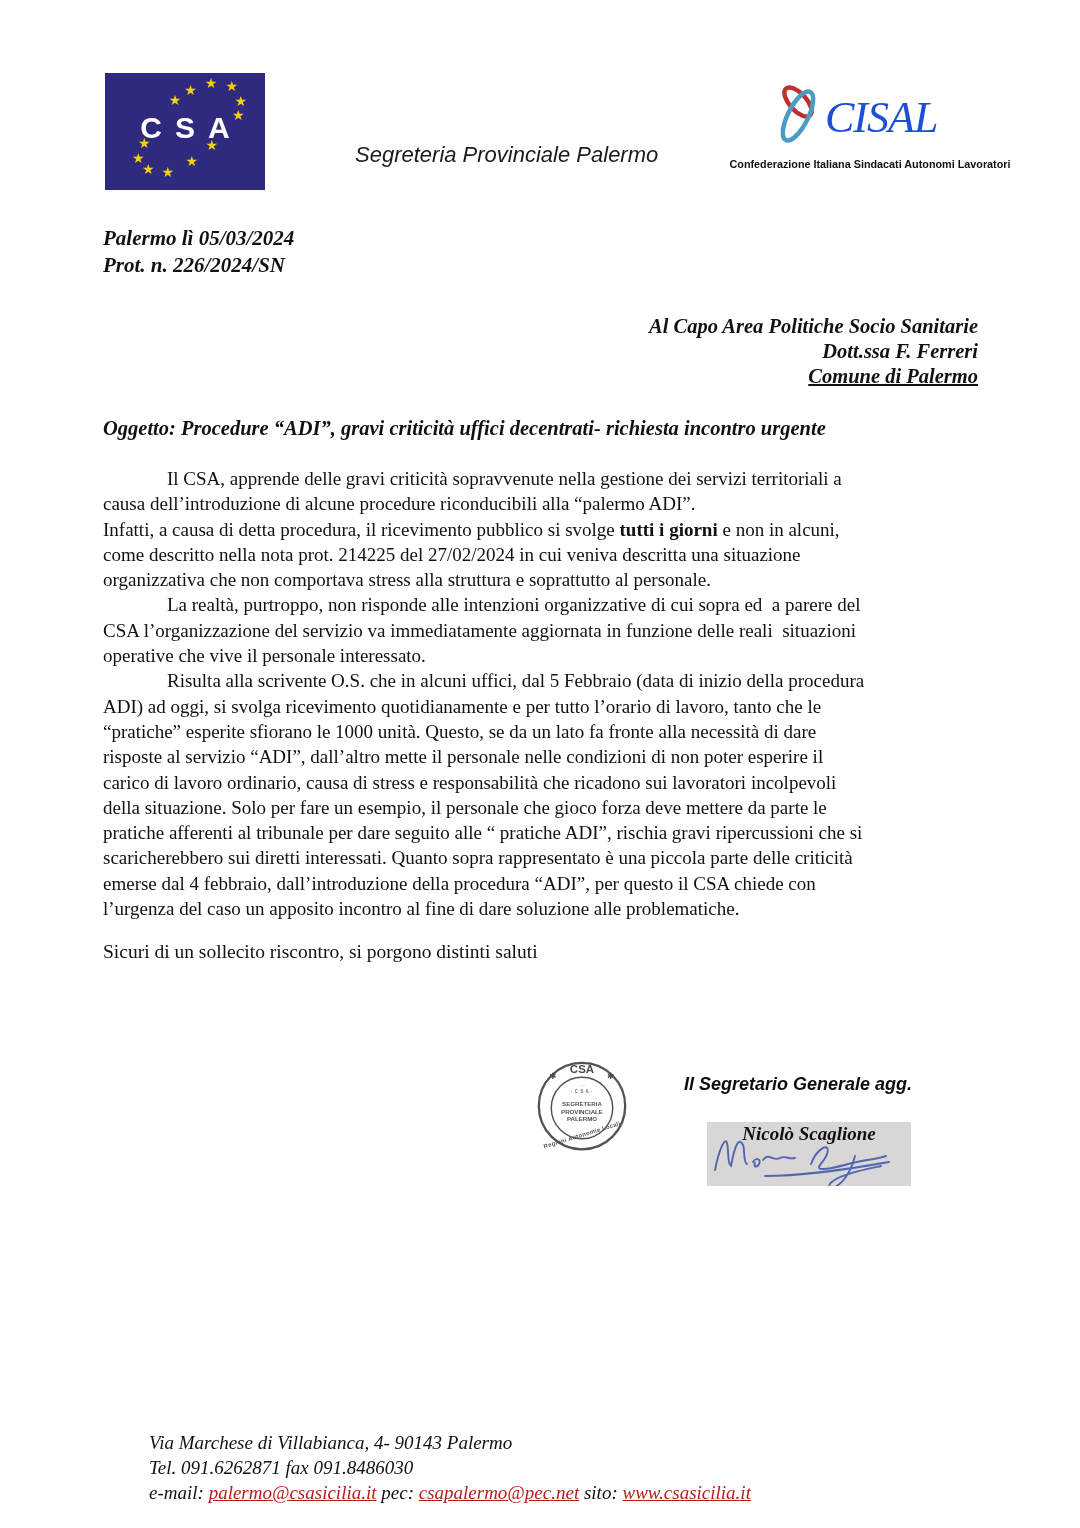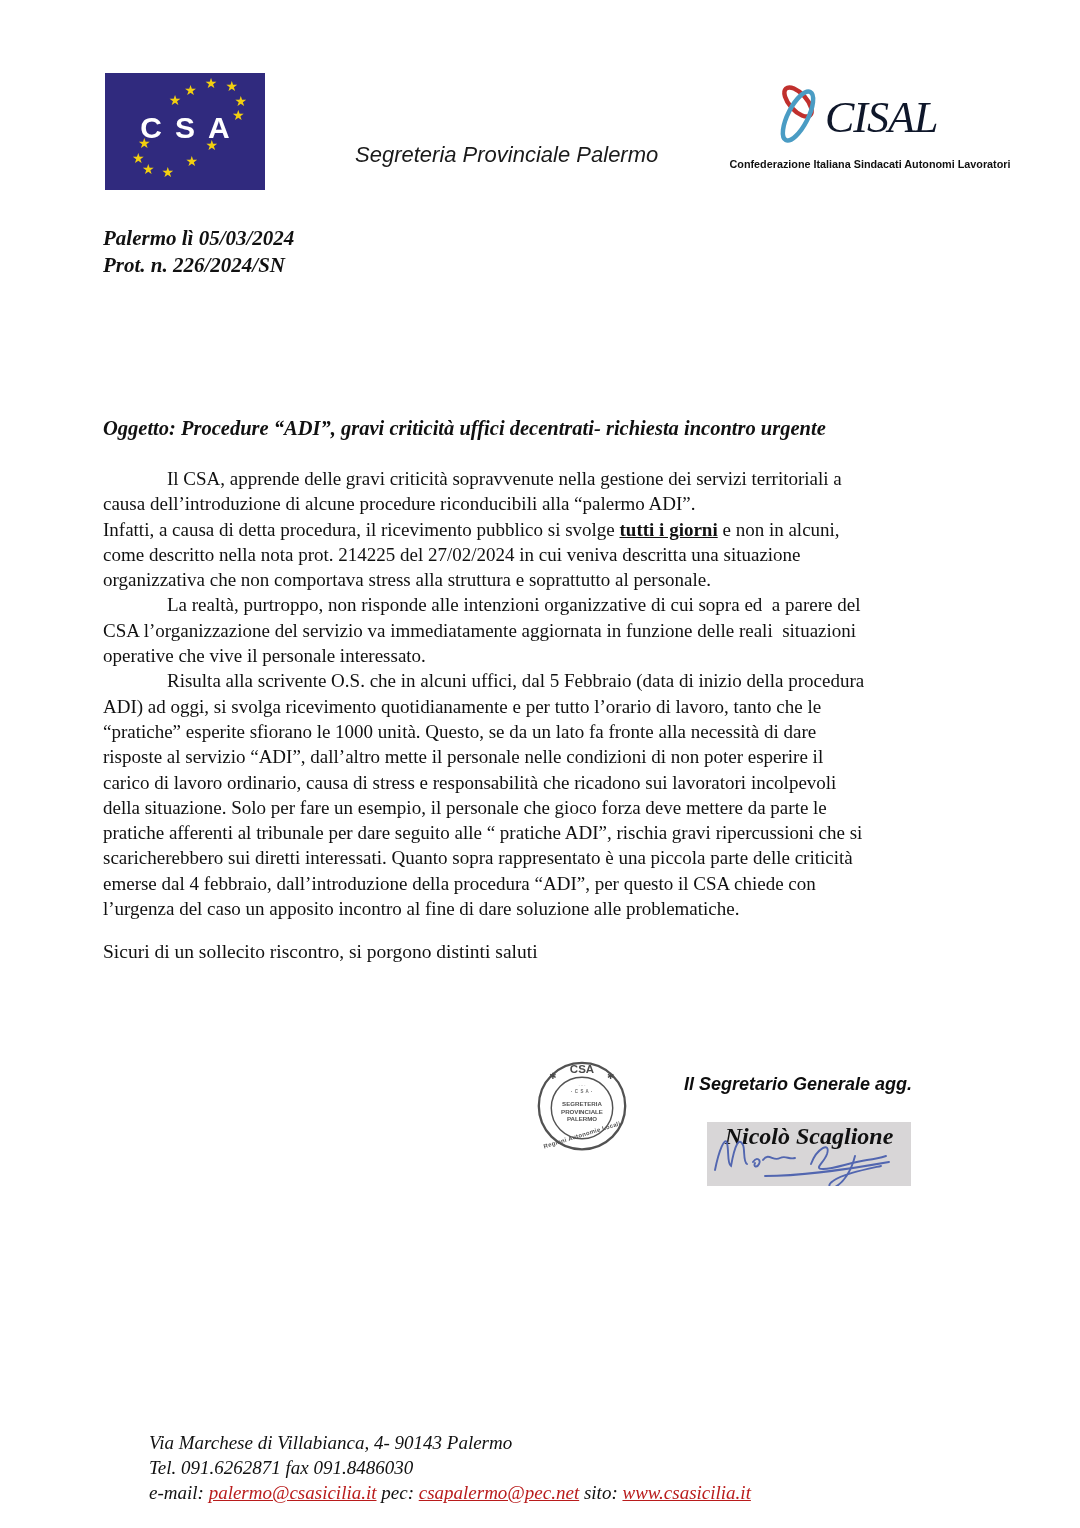--- a/index.html
+++ b/index.html
@@ -14,43 +14,43 @@
   .csa-logo .star{ position:absolute; color:#f2cf10; font-size:14px; line-height:1; transform:translate(-50%,-50%); }
   .csa-word{ position:absolute; left:0; top:38px; width:100%; text-align:center;
     font-family:"Liberation Sans", sans-serif; font-weight:bold; font-size:30px; color:#ffffff;
     letter-spacing:13px; text-indent:13px; }
   
   .segreteria{ position:absolute; left:355px; top:142px; width:350px; 
     font-family:"Liberation Sans", sans-serif; font-style:italic; font-size:22px; color:#1a1a1a; }
   .cisal{ position:absolute; left:725px; top:78px; width:290px; height:100px; }
   .cisal-icon{ position:absolute; left:50px; top:0px; }
   .cisal-word{ position:absolute; left:100px; top:14px; font-family:"Liberation Serif", serif;
-    font-style:italic; font-size:44px; color:#0f172a; letter-spacing:-1px;text-align:center; }
+    font-style:italic; font-size:44px; color:#1d4ed8; letter-spacing:-1px;text-align:center; }
   .cisal-tagline{ position:absolute; left:0; top:80px; width:290px; text-align:center;
     font-family:"Liberation Sans", sans-serif; font-weight:bold; font-size:10.8px; color:#111; }
   
   .meta{ position:absolute; left:103px; top:216px; font-weight:bold; font-style:italic;
     font-size:21px; line-height:27px;margin-top:9px; }
   .recipient{ position:absolute; right:102px; top:314px; text-align:right;
     font-weight:bold; font-style:italic; font-size:20.5px; line-height:24.8px; }
   .recipient .und{ text-decoration:underline; text-decoration-thickness:2px; }
   .subject{ position:absolute; left:103px; top:417px; font-weight:bold; font-style:italic; font-size:20.5px; }
   
   .body{ position:absolute; left:103px; top:466px; width:900px; }
   .bl{ white-space:pre; font-size:19px; line-height:25.3px; }
-  .bl .b{ font-weight:bold;text-decoration:underline; }
+  .bl .b{ font-weight:bold; }
   .ind{ padding-left:64px; }
   .closing{ position:absolute; left:103px; top:941px; font-size:19.5px; }
   
   .stamp{ position:absolute; left:534px; top:1058px; width:96px; height:100px; opacity:.88; }
   .sig-role{ position:absolute; left:684px; top:1074px; font-family:"Liberation Sans", sans-serif;
     font-weight:bold; font-style:italic; font-size:18px; color:#0d0d0d; }
   .sig-box{ position:absolute; left:707px; top:1122px; width:204px; height:64px; background:#d8d6d7; }
   .sig-name{ position:absolute; left:0; top:1px; width:100%; text-align:center;
-    font-weight:bold; font-style:italic; font-size:24px; color:#101010; }
+    font-weight:bold; font-style:italic; font-size:19px; color:#101010; }
   .sig-svg{ position:absolute; left:-4px; top:0; }
   
   .footer{ position:absolute; left:149px; top:1431px; font-style:italic; font-size:19px; line-height:24.8px; }
   .footer a{ color:#b91c1c; text-decoration:underline; cursor:pointer; }
 </style>
 </head>
 <body>
 
 <div class="page">
 
@@ -79,20 +79,25 @@
     </svg>
     <div class="cisal-word">CISAL</div>
     <div class="cisal-tagline">Confederazione Italiana Sindacati Autonomi Lavoratori</div>
   </div>
 
   <div class="meta">
     <div>Palermo lì 05/03/2024</div>
     <div>Prot. n. 226/2024/SN</div>
   </div>
 
+  <div class="recipient">
+    <div>Al Capo Area Politiche Socio Sanitarie</div>
+    <div>Dott.ssa F. Ferreri</div>
+    <div class="und">Comune di Palermo</div>
+  </div>
 
   <div class="subject">Oggetto: Procedure “ADI”, gravi criticità uffici decentrati- richiesta incontro urgente</div>
 
   <div class="body">
     <div class="bl ind">Il CSA, apprende delle gravi criticità sopravvenute nella gestione dei servizi territoriali a</div>
     <div class="bl">causa dell’introduzione di alcune procedure riconducibili alla “palermo ADI”.</div>
     <div class="bl"><span>Infatti, a causa di detta procedura, il ricevimento pubblico si svolge </span><span class="b">tutti i giorni</span><span> e non in alcuni,</span></div>
     <div class="bl">come descritto nella nota prot. 214225 del 27/02/2024 in cui veniva descritta una situazione</div>
     <div class="bl">organizzativa che non comportava stress alla struttura e soprattutto al personale.</div>
     <div class="bl ind">La realtà, purtroppo, non risponde alle intenzioni organizzative di cui sopra ed  a parere del</div>

